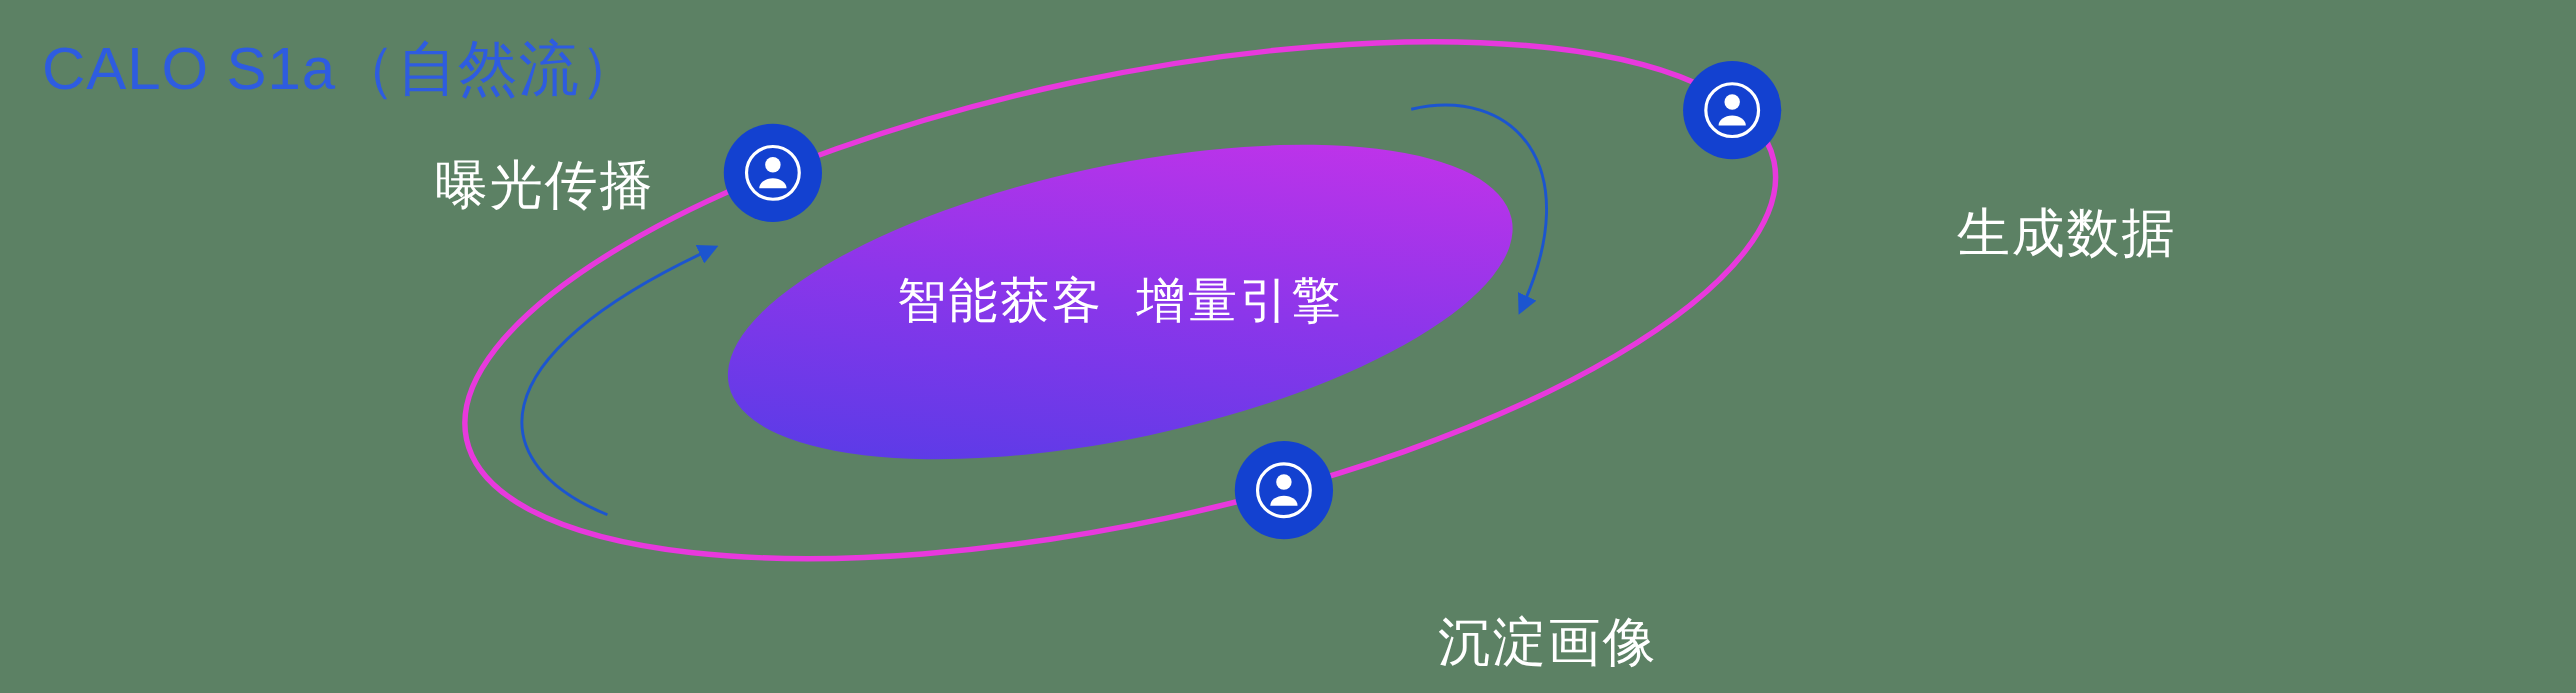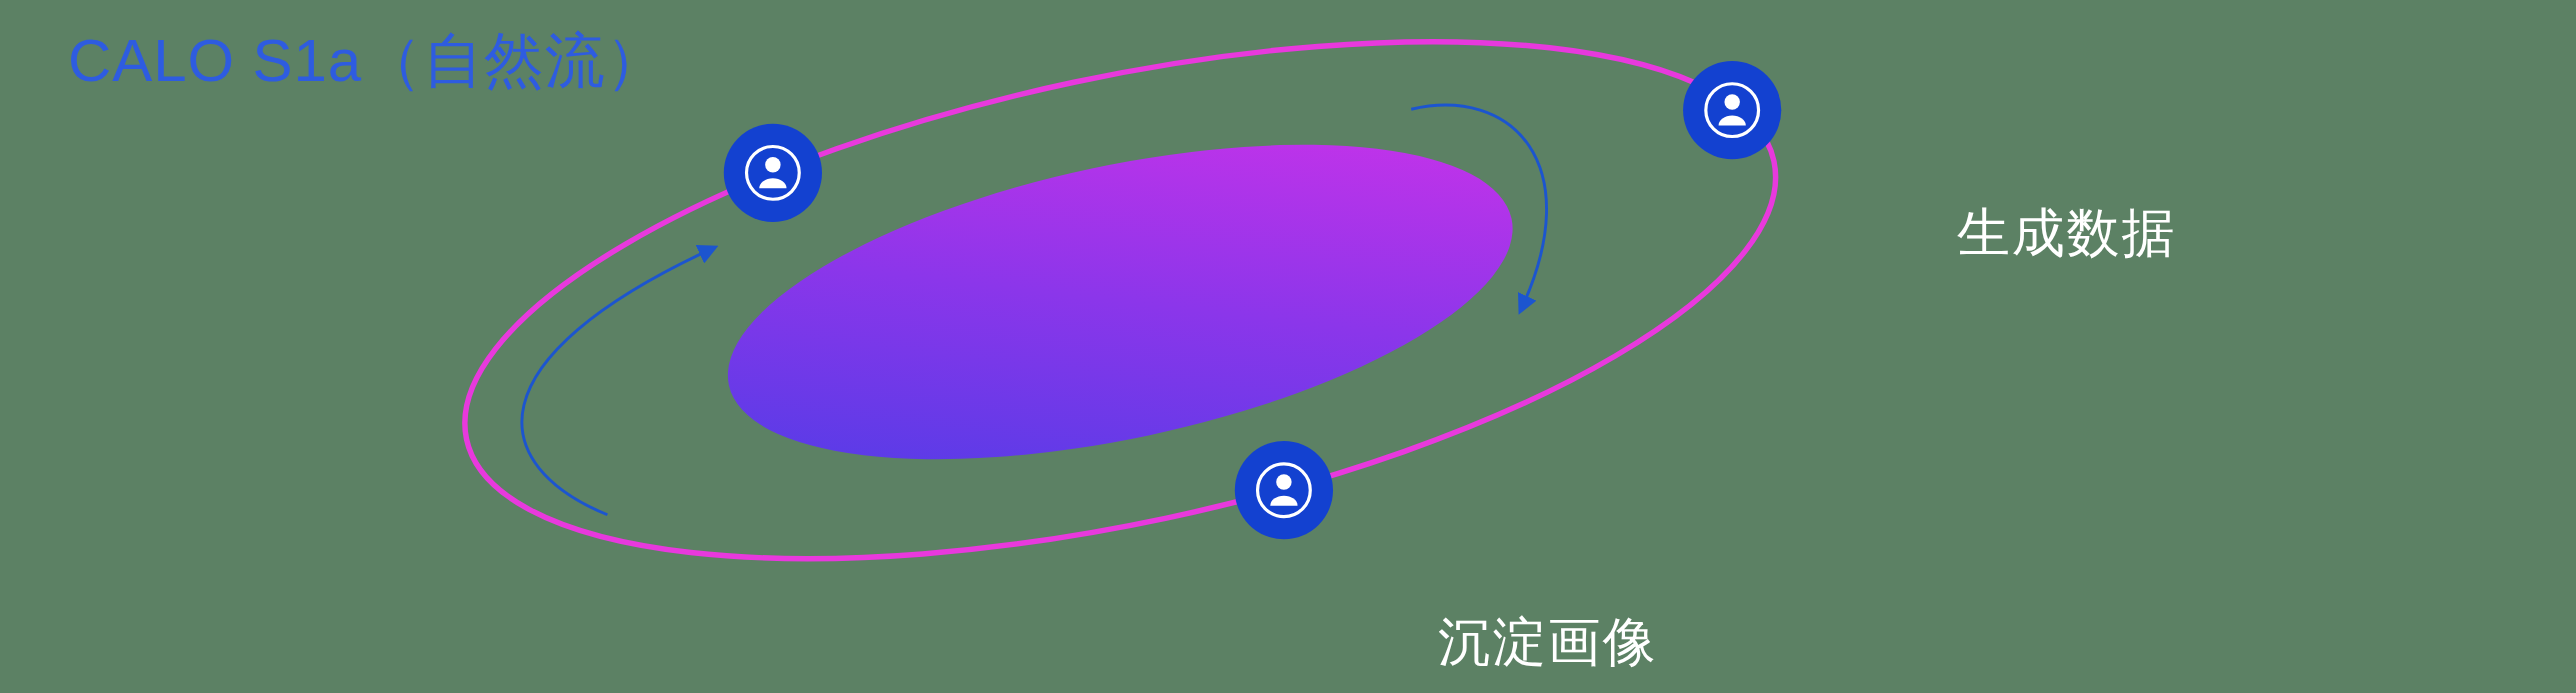--- a/index.html
+++ b/index.html
@@ -117,22 +117,24 @@
       <circle r="54" class="node-circle"></circle>
       <use href="#personIcon"></use>
     </g>
     <g transform="translate(1412,539)">
       <circle r="54" class="node-circle"></circle>
       <use href="#personIcon"></use>
     </g>
   </svg>
 
   <div class="center-text">
+    <div class="tagline">智能获客  增量引擎</div>
   </div>
 
-  <div class="label title" style="left:42px;top:28px;margin-left:26px;">CALO S1a（自然流）</div>
+  <div class="label title" style="left:42px;top:36px;">CALO S1a（自然流）</div>
+  <div class="label subtitle" style="left:435px;top:156px;">曝光传播</div>
 
   <div class="label subtitle" style="left:1957px;top:204px;">生成数据</div>
 
   <div class="label subtitle" style="left:1438px;top:613px;">沉淀画像</div>
 
 </div>
 
 
 </body></html>

